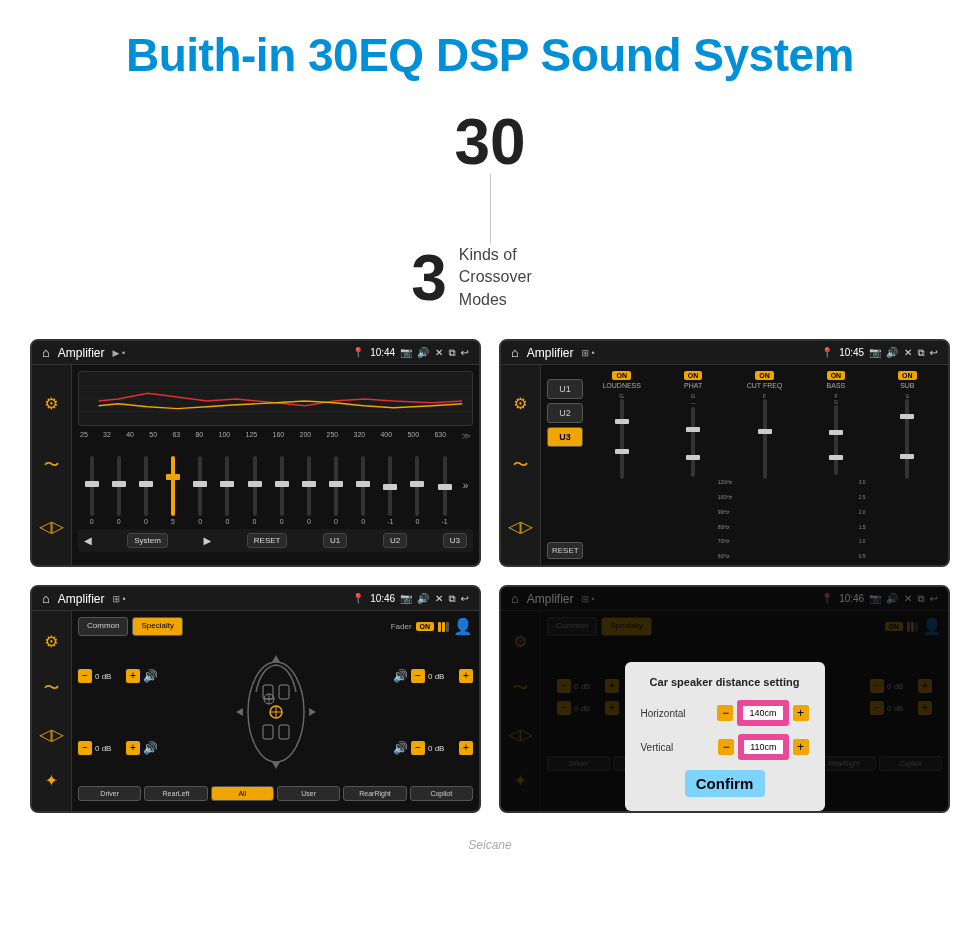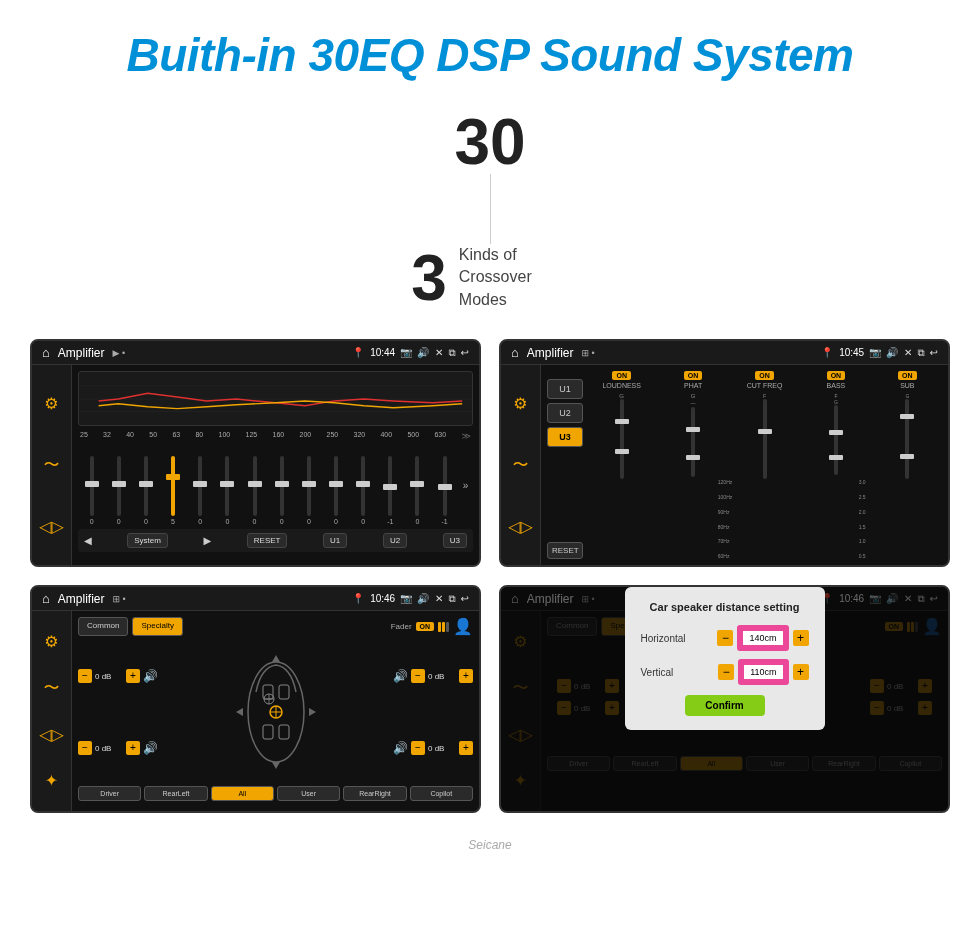--- a/index.html
+++ b/index.html
@@ -8,21 +8,20 @@
       font-family: Arial, sans-serif;
       width: 980px;
       min-height: 939px;
       overflow-x: hidden;
     }
 
     
     .page-header {
       text-align: center;
       padding: 28px 32px 18px;
-      font-style: italic;
     }
     .page-title {
       font-size: 46px;
       font-weight: 900;
       color: #0090d8;
       letter-spacing: -0.5px;
     }
 
     
     .stats-row {
@@ -320,21 +319,21 @@
       cursor: pointer;
     }
     .spk-btn.active { background: #f0a500; color: #000; }
 
     
     .dialog-overlay {
       position: absolute;
       top: 0; left: 0; right: 0; bottom: 0;
       background: rgba(0,0,0,0.6);
       display: flex;
-      align-items: flex-start;
+      align-items: flex-end;
       justify-content: center;
       z-index: 10;
     }
     .dialog-box {
       background: #e8e8e8;
       border-radius: 6px;
       padding: 14px 16px;
       width: 200px;
     }
     .dialog-title {
@@ -376,25 +375,25 @@
       border-radius: 3px;
       font-size: 9px;
       padding: 2px 6px;
       min-width: 50px;
       text-align: center;
     }
     .dialog-confirm-btn {
       display: block;
       width: 80px;
       margin: 10px auto 0;
-      background: #84cc16;
+      background: #7dd3fc;
       color: #000;
       border: none;
       border-radius: 4px;
-      font-size: 10px;
+      font-size: 15px;
       font-weight: bold;
       padding: 5px 0;
       text-align: center;
       cursor: pointer;
     }
 
     
     .watermark {
       text-align: center;
       font-size: 12px;

